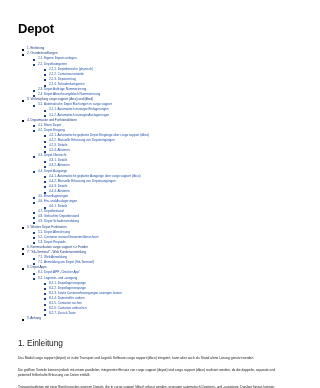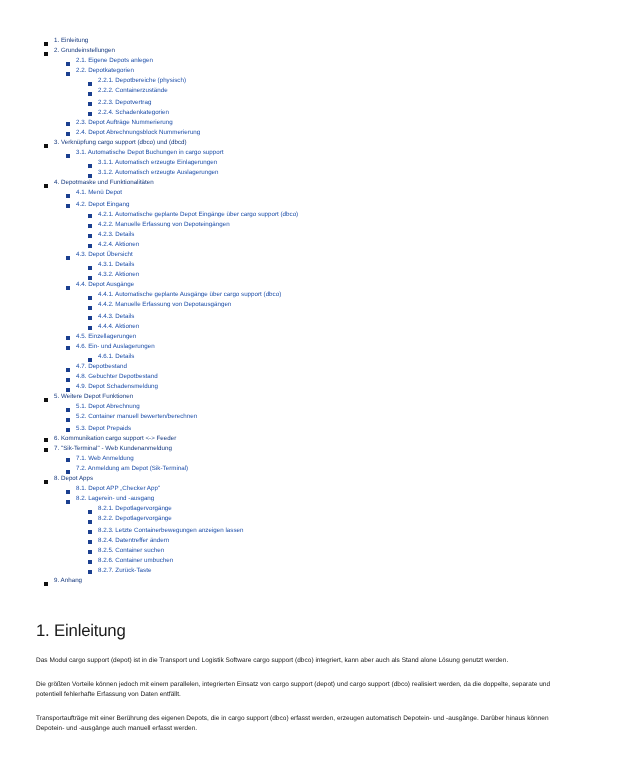--- a/index.html
+++ b/index.html
@@ -91,20 +91,21 @@
     max-width: 270px;
     letter-spacing: 0.01px;
   }
   .para:first-of-type { margin-top: 8px; }
 </style>
 </head>
 <body>
 
 <div class="page">
 
+  <h1 class="doc-title">Depot</h1>
 
   <ul class="toc" id="toc-root">
       <li class="lvl1">
         <div class="toc-row">
           <span class="bullet"></span>
           <a class="toc-link" href="#1-einleitung">1. Einleitung</a>
         </div>
       </li>
       <li class="lvl1">
         <div class="toc-row">

